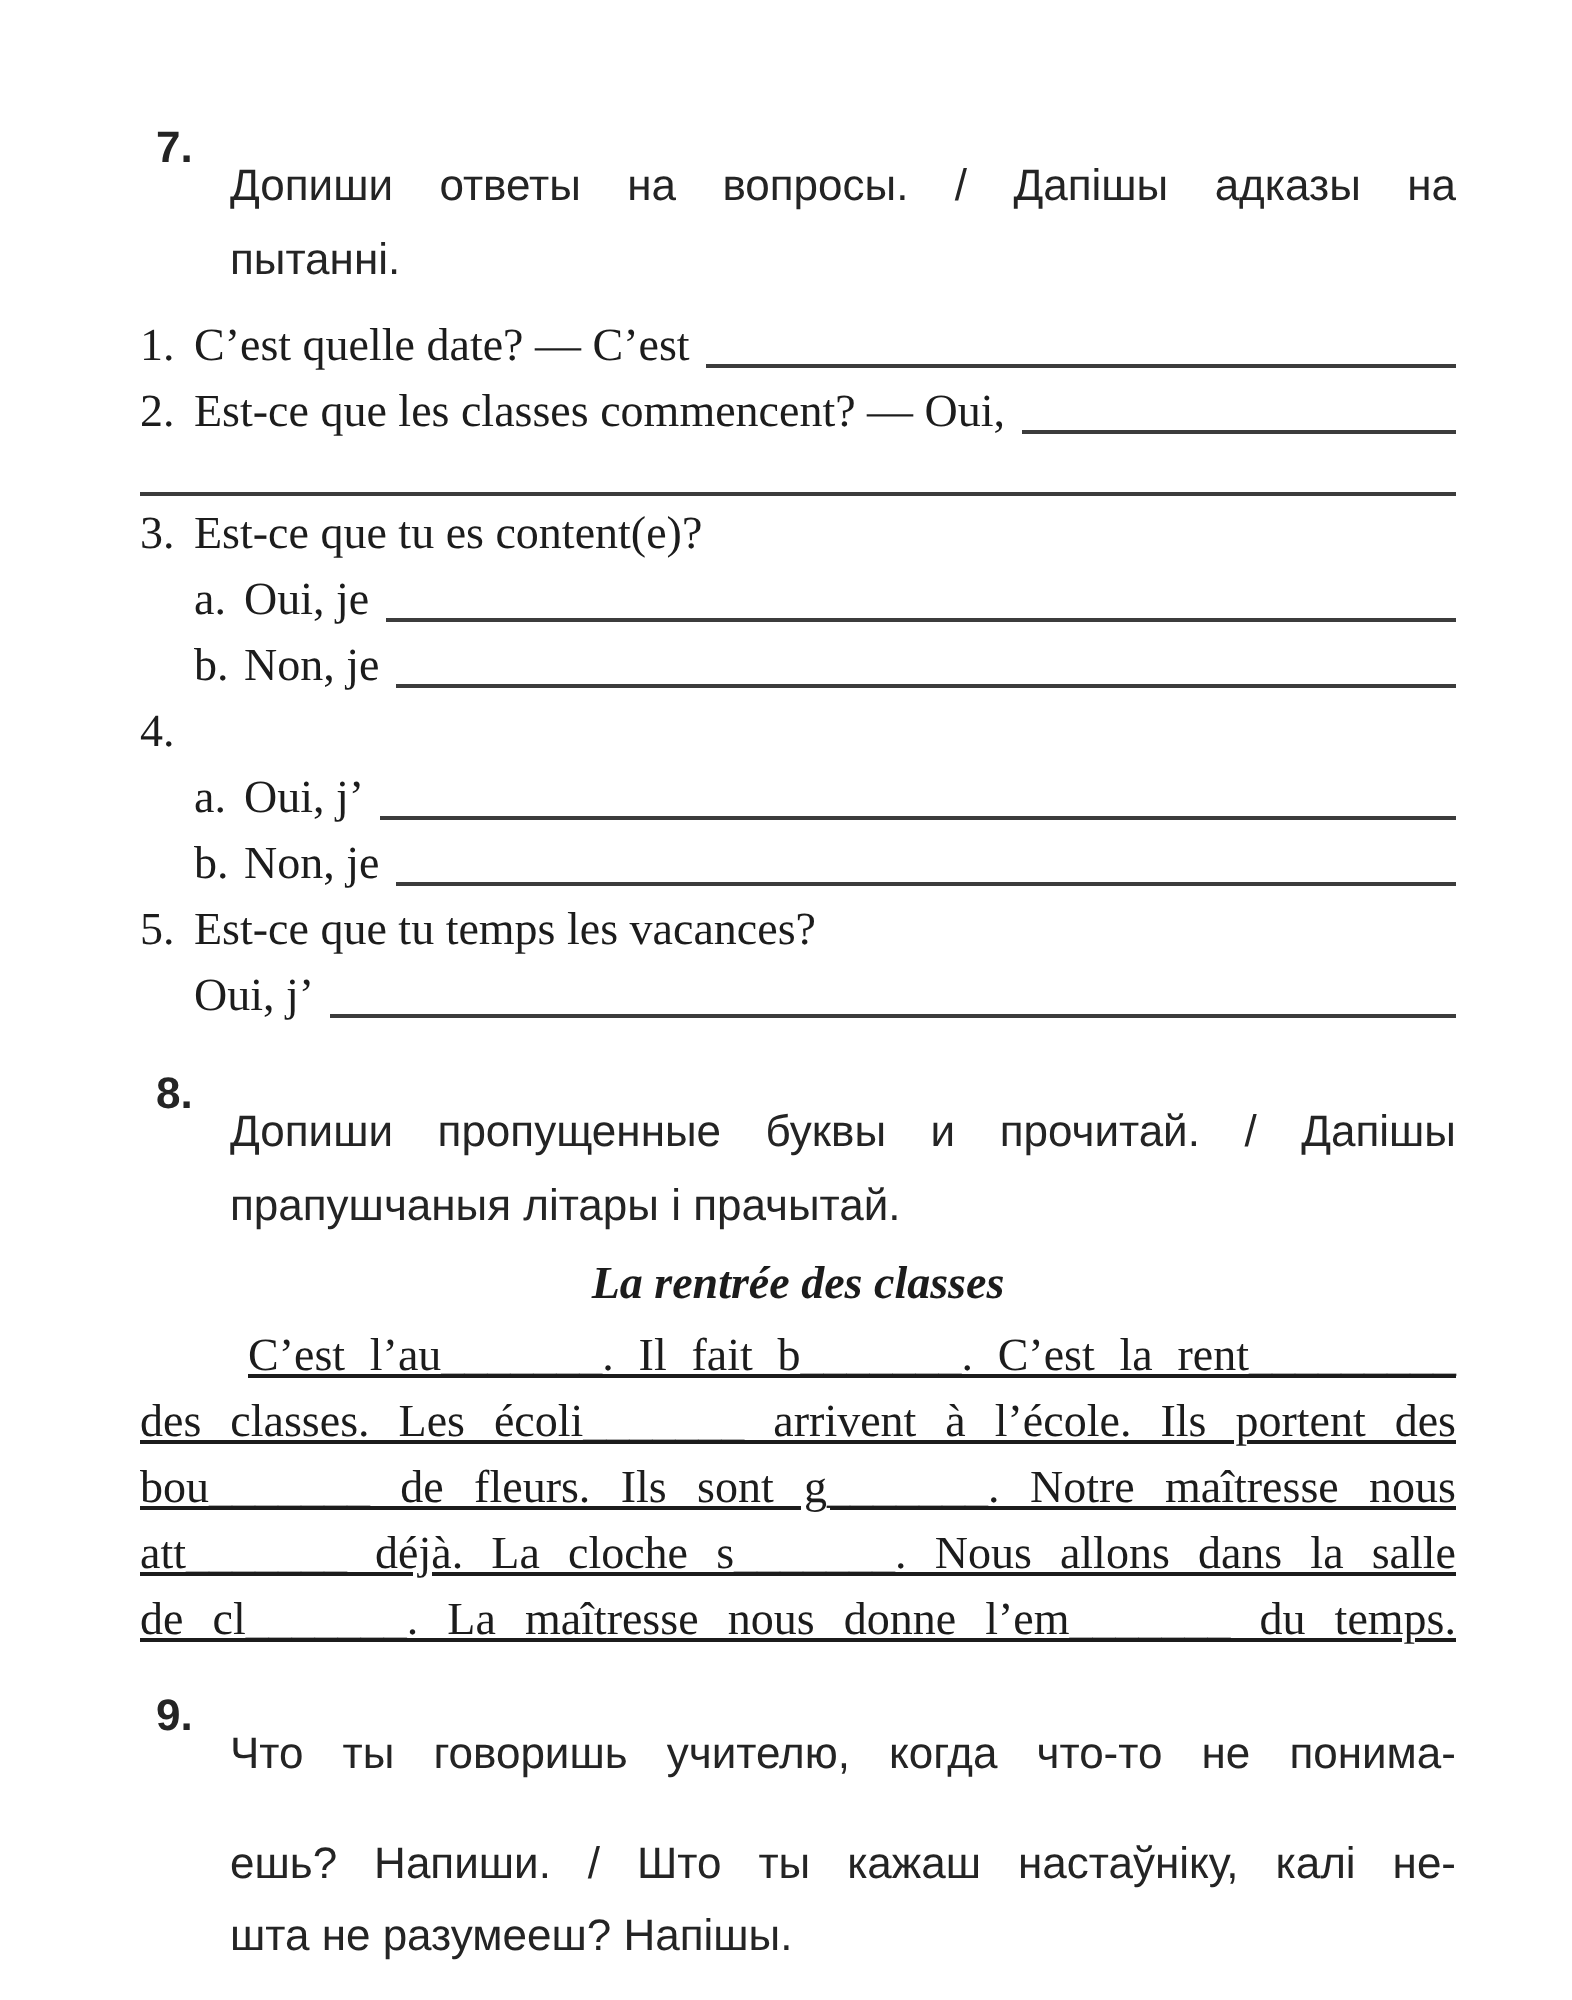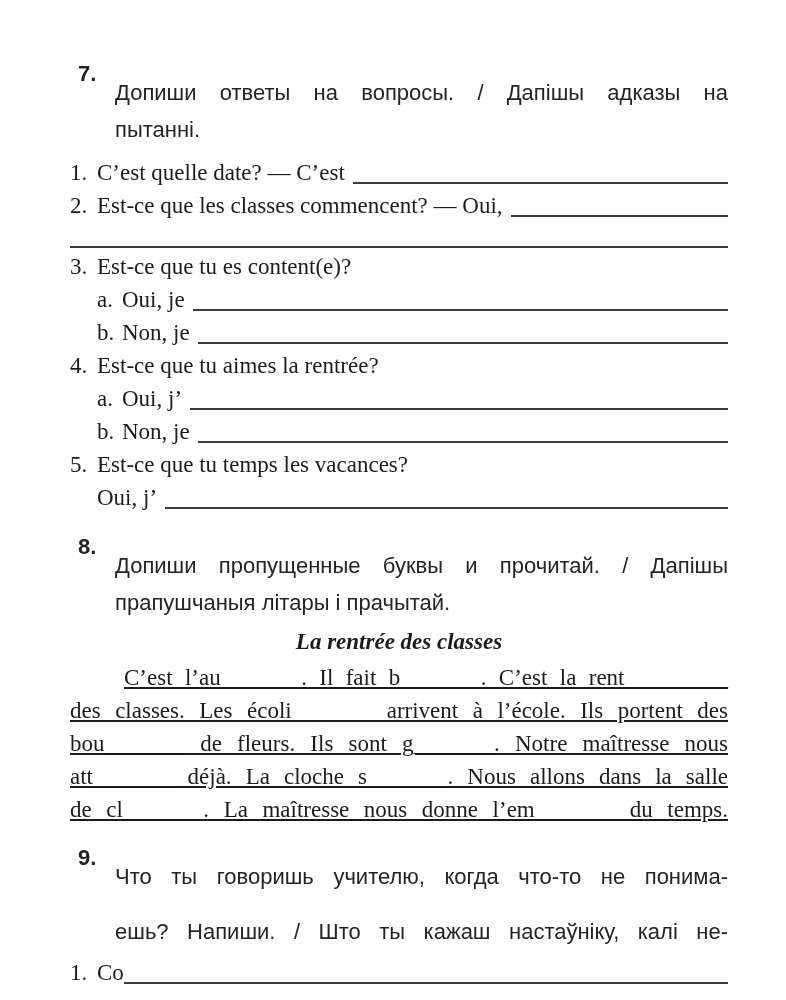--- a/index.html
+++ b/index.html
@@ -134,21 +134,20 @@
         <div class="fill"></div>
       </div>
       <div class="item sub">
         <span class="ilet">b.</span>
         <span class="itext">Non, je</span>
         <div class="fill"></div>
       </div>
 
       <div class="item">
         <span class="inum">4.</span>
-        <span class="itext">Est-ce que tu aimes la rentrée?</span>
       </div>
       <div class="item sub">
         <span class="ilet">a.</span>
         <span class="itext">Oui, j’</span>
         <div class="fill"></div>
       </div>
       <div class="item sub">
         <span class="ilet">b.</span>
         <span class="itext">Non, je</span>
         <div class="fill"></div>
@@ -185,20 +184,21 @@
       <div class="pline">de cl_______. La maîtresse nous donne l’em_______ du temps.</div>
     </div>
   </section>
 
   <section class="sec9">
     <div class="ex-header">
       <span class="ex-num">9.</span>
       <div class="ex-instr">
         <div class="jline">Что ты говоришь учителю, когда что-то не понима-</div>
         <div class="jline">ешь? Напиши. / Што ты кажаш настаўніку, калі не-</div>
+        <div class="lline">шта не разумееш? Напішы.</div>
       </div>
     </div>
 
     <div class="item co-row">
       <span class="inum">1.</span>
       <span class="itext">Co</span>
       <div class="fill tight"></div>
     </div>
   </section>
 

